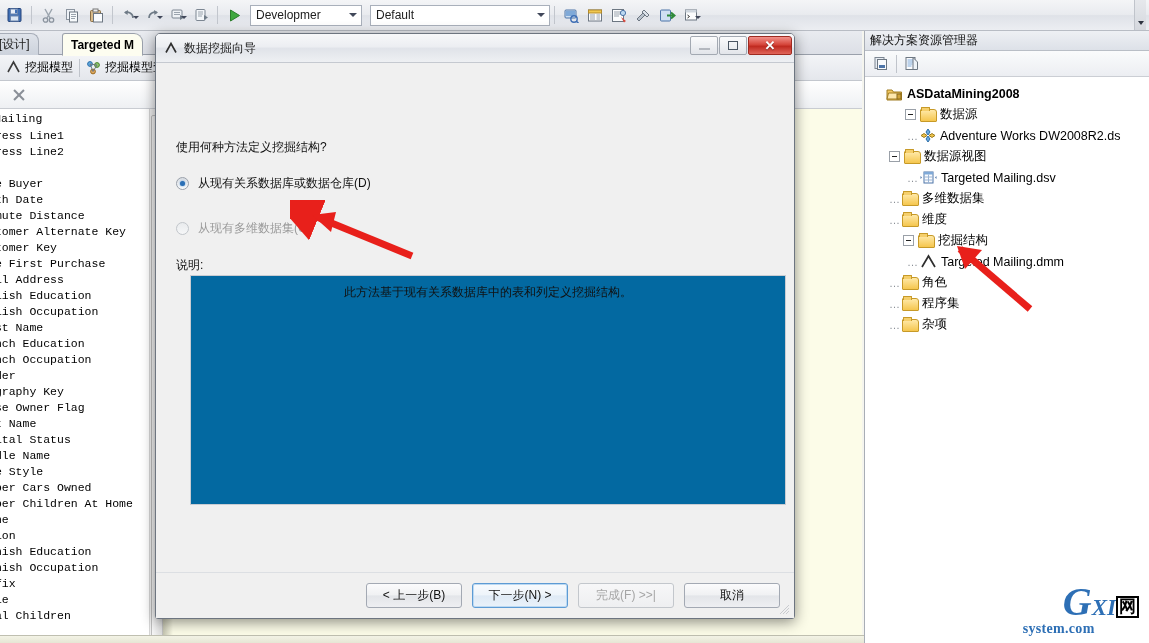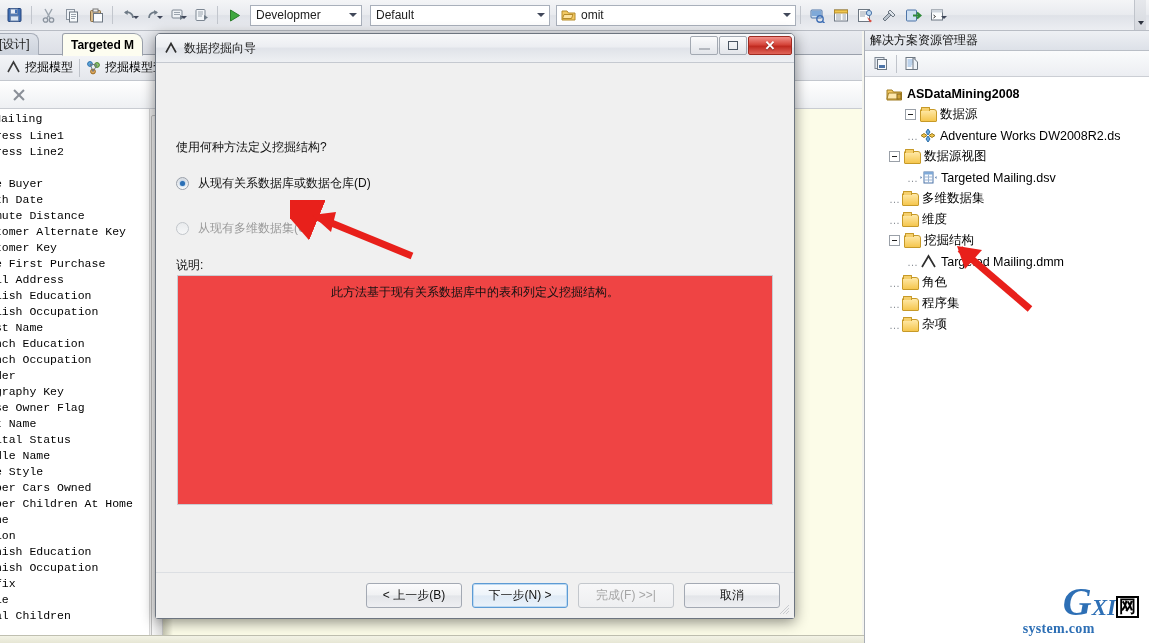--- a/index.html
+++ b/index.html
@@ -196,22 +196,22 @@
   .radio.sel::after {
     content: ""; position: absolute; left: 3px; top: 3px; width: 5px; height: 5px;
     border-radius: 50%; background: #2a6fb5;
     box-shadow: 0 0 2px #4a90d9;
   }
   .radio.dis { background: linear-gradient(to bottom,#e9ebed,#f6f7f8); border-color: #c2c6cb; }
   .radio-lbl { margin-left: 9px; font-size: 12px; color: #111; }
   .radio-lbl.dis { color: #9a9a9a; }
   .desc-label { position: absolute; left: 13px; top: 126px; font-size: 12px; color: #111; }
   .desc-box {
-    position: absolute; left: 14px; top: 144px; width: 596px; height: 230px;
-    background: #ef4444; border: 1px solid #c9ccd2;
+    position: absolute; left: 27px; top: 144px; width: 596px; height: 230px;
+    background: #0369a1; border: 1px solid #c9ccd2;
   }
   .desc-text { padding: 8px 10px; font-size: 12px; color: #111; }
 
   .dlg-footer {
     position: absolute; left: 0; bottom: 0; width: 638px; height: 46px;
     background: #f0f0f0;
     border-top: 1px solid #dcdfe3;
     display: flex; align-items: center; justify-content: flex-end;
     padding-right: 14px; gap: 10px;
   }
@@ -365,30 +365,20 @@
       <svg width="15" height="15" viewBox="0 0 15 15">
           <path d="M3.5 2 L12.5 7.5 L3.5 13 Z" fill="#3fa83f" stroke="#2a7d2a"></path>
         </svg>
     </div>
     <div class="tb-combo" style="width:112px; margin-left:4px;">
       <div class="txt">Developmer</div>
       <div class="arrow"></div>
     </div>
     <div class="tb-combo" style="width:180px; margin-left:8px;">
       <div class="txt">Default</div>
-      <div class="arrow"></div>
-    </div>
-    <div class="tb-combo" style="width:240px; margin-left:6px;">
-      <span style="margin-left:4px; display:flex;">
-        <svg width="15" height="14" viewBox="0 0 15 14">
-            <path d="M1 3h5l1.5 2h6.5v7H1z" fill="#f3c963" stroke="#b58b2a"></path>
-            <path d="M3 6.5h9l-1.5 4H1.5z" fill="#fde3a0" stroke="#b58b2a"></path>
-          </svg>
-      </span>
-      <div class="txt">omit</div>
       <div class="arrow"></div>
     </div>
     <div class="tb-sep"></div>
     <div class="tb-btn">
       <svg width="17" height="15" viewBox="0 0 17 15">
           <rect x="2" y="2" width="11" height="8" rx="1" fill="#cfe0f2" stroke="#4d74a8"></rect>
           <rect x="3" y="3" width="9" height="5" fill="#7fa9d8"></rect>
           <circle cx="11" cy="11" r="3.2" fill="none" stroke="#3f6fb5" stroke-width="1.4"></circle>
           <path d="M13 13 L15.5 15" stroke="#3f6fb5" stroke-width="1.6"></path>
         </svg>
@@ -637,21 +627,21 @@
         <div class="tnode" style="padding-left: 24px;">
           <span class="dots">…</span>
           <span class="folder"></span>
           <span class="label">多维数据集</span>
         </div>
         <div class="tnode" style="padding-left: 24px;">
           <span class="dots">…</span>
           <span class="folder"></span>
           <span class="label">维度</span>
         </div>
-        <div class="tnode" style="padding-left: 24px;">
+        <div class="tnode" style="padding-left: 38px;">
           <span class="expander"></span>
           <span class="folder"></span>
           <span class="label">挖掘结构</span>
         </div>
         <div class="tnode" style="padding-left: 42px;">
           <span class="dots">…</span>
           <span style="display: inline-flex;">
             <svg width="17" height="15" viewBox="0 0 17 15">
               <path d="M2 13 L8.5 2 L15 13" stroke="#2e2e2e" stroke-width="1.7" fill="none"></path>
             </svg>

